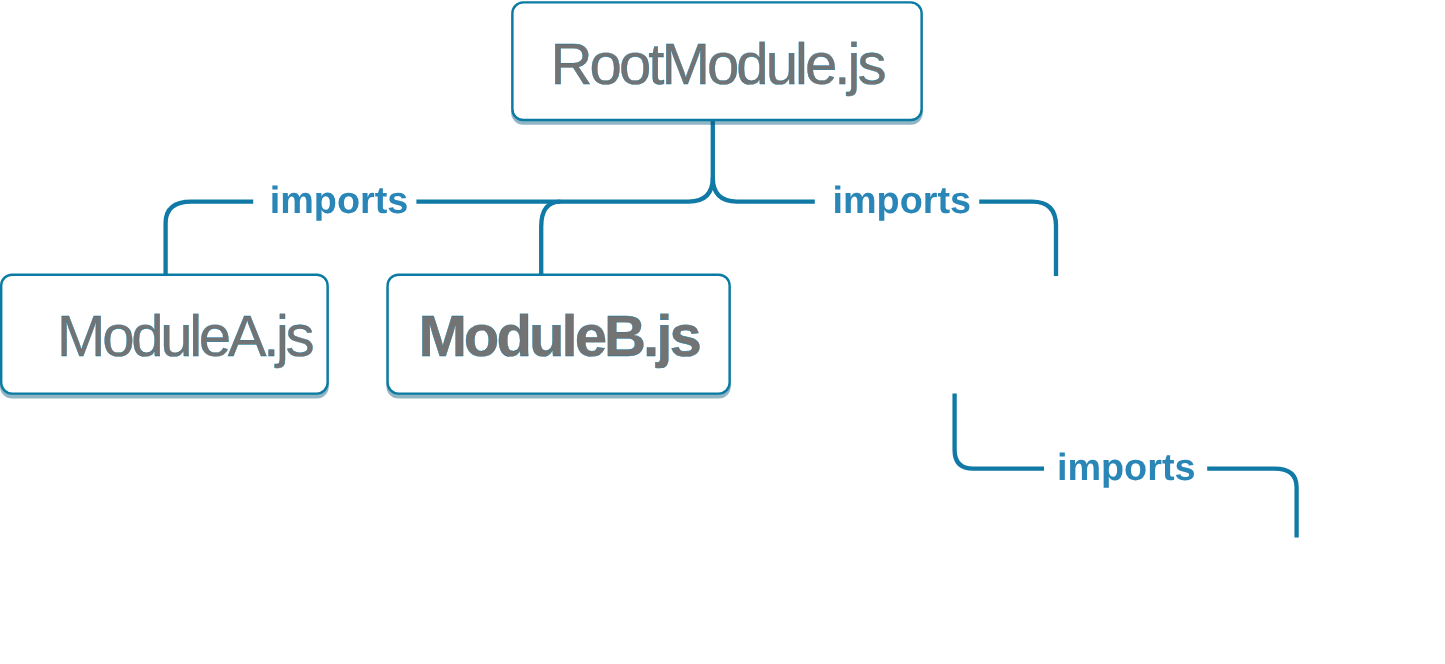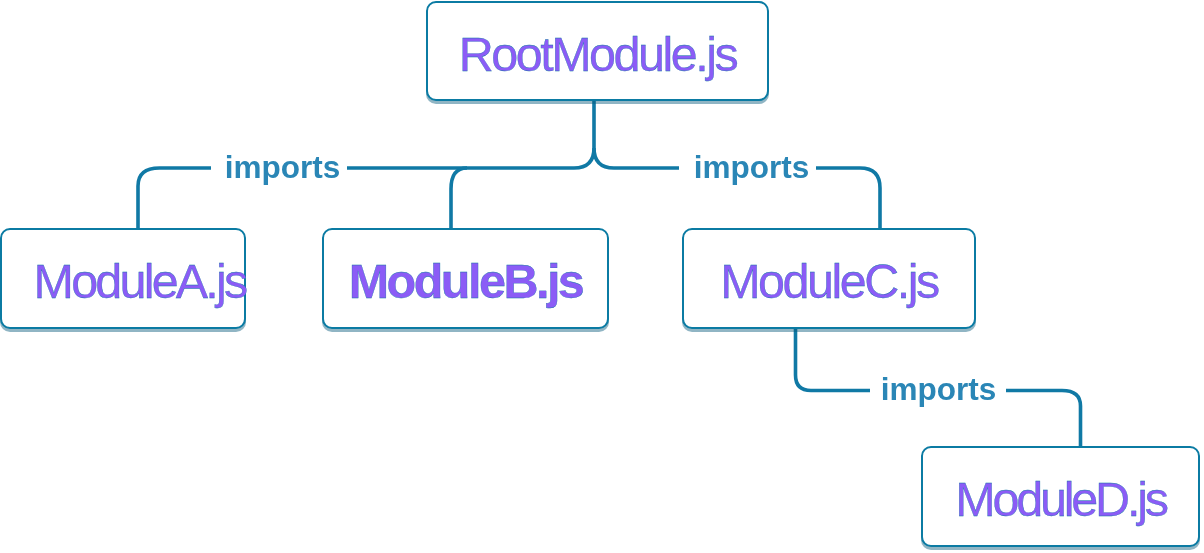--- a/index.html
+++ b/index.html
@@ -1,21 +1,21 @@
 <!DOCTYPE html>
 <html><head>
 <meta charset="utf-8">
 <style>
   html,body{margin:0;padding:0;}
   #c{position:relative;width:1204px;height:553px;background:#ffffff;overflow:hidden;
      font-family:"Liberation Sans",sans-serif;}
   .box{position:absolute;box-sizing:border-box;background:#fff;border:2px solid #0b7ba3;
        border-radius:10px;box-shadow:0 3px 0 rgba(8,90,124,.45);
        display:flex;align-items:center;justify-content:center;
-       color:#8b5cf6;-webkit-text-stroke:0.3px #0d76a0;font-size:48.5px;letter-spacing:-2.5px;padding-top:5px;}
+       color:#737373;-webkit-text-stroke:0.3px #0d76a0;font-size:48.5px;letter-spacing:-2.5px;padding-top:5px;}
   svg{position:absolute;left:0;top:0;}
   .lbl{font-family:"Liberation Sans",sans-serif;font-weight:bold;font-size:31.5px;fill:#2a86b6;}
 </style>
 </head>
 <body>
 <div id="c">
   <svg width="1204" height="553" viewBox="0 0 1204 553">
     <g fill="none" stroke="#1079a5" stroke-width="3.6">
       <path d="M594,100 L594,148 Q594,168 574,168 L347,168"></path>
       <path d="M211,168 L159.5,168 Q138,168 138,186 L138,230"></path>
@@ -23,17 +23,15 @@
       <path d="M594,148 Q594,168 614,168 L679,168"></path>
       <path d="M816,168 L860,168 Q880,168 880,188 L880,230"></path>
       <path d="M795.5,328 L795.5,375 Q795.5,390.5 811,390.5 L870,390.5"></path>
       <path d="M1006,390.5 L1062,390.5 Q1080.5,390.5 1080.5,406 L1080.5,448"></path>
     </g>
     <text class="lbl" x="282.5" y="177.7" text-anchor="middle">imports</text>
     <text class="lbl" x="751.5" y="177.7" text-anchor="middle">imports</text>
     <text class="lbl" x="938.5" y="400.2" text-anchor="middle">imports</text>
   </svg>
   <div class="box" style="left:426px;top:1px;width:343px;height:100px;">RootModule.js</div>
-  <div class="box" style="left:0px;top:228px;width:246px;height:101px;letter-spacing:-2.8px;padding-left:33px;">ModuleA.js</div>
+  <div class="box" style="left:0px;top:228px;width:274px;height:101px;letter-spacing:-2.8px;padding-left:33px;">ModuleA.js</div>
   <div class="box" style="left:322px;top:228px;width:287px;height:101px;font-weight:bold;">ModuleB.js</div>
-  <div class="box" style="left:682px;top:228px;width:294px;height:101px;">ModuleC.js</div>
-  <div class="box" style="left:921px;top:446px;width:279px;height:101px;letter-spacing:-3.2px;">ModuleD.js</div>
 </div>
 
 </body></html>

